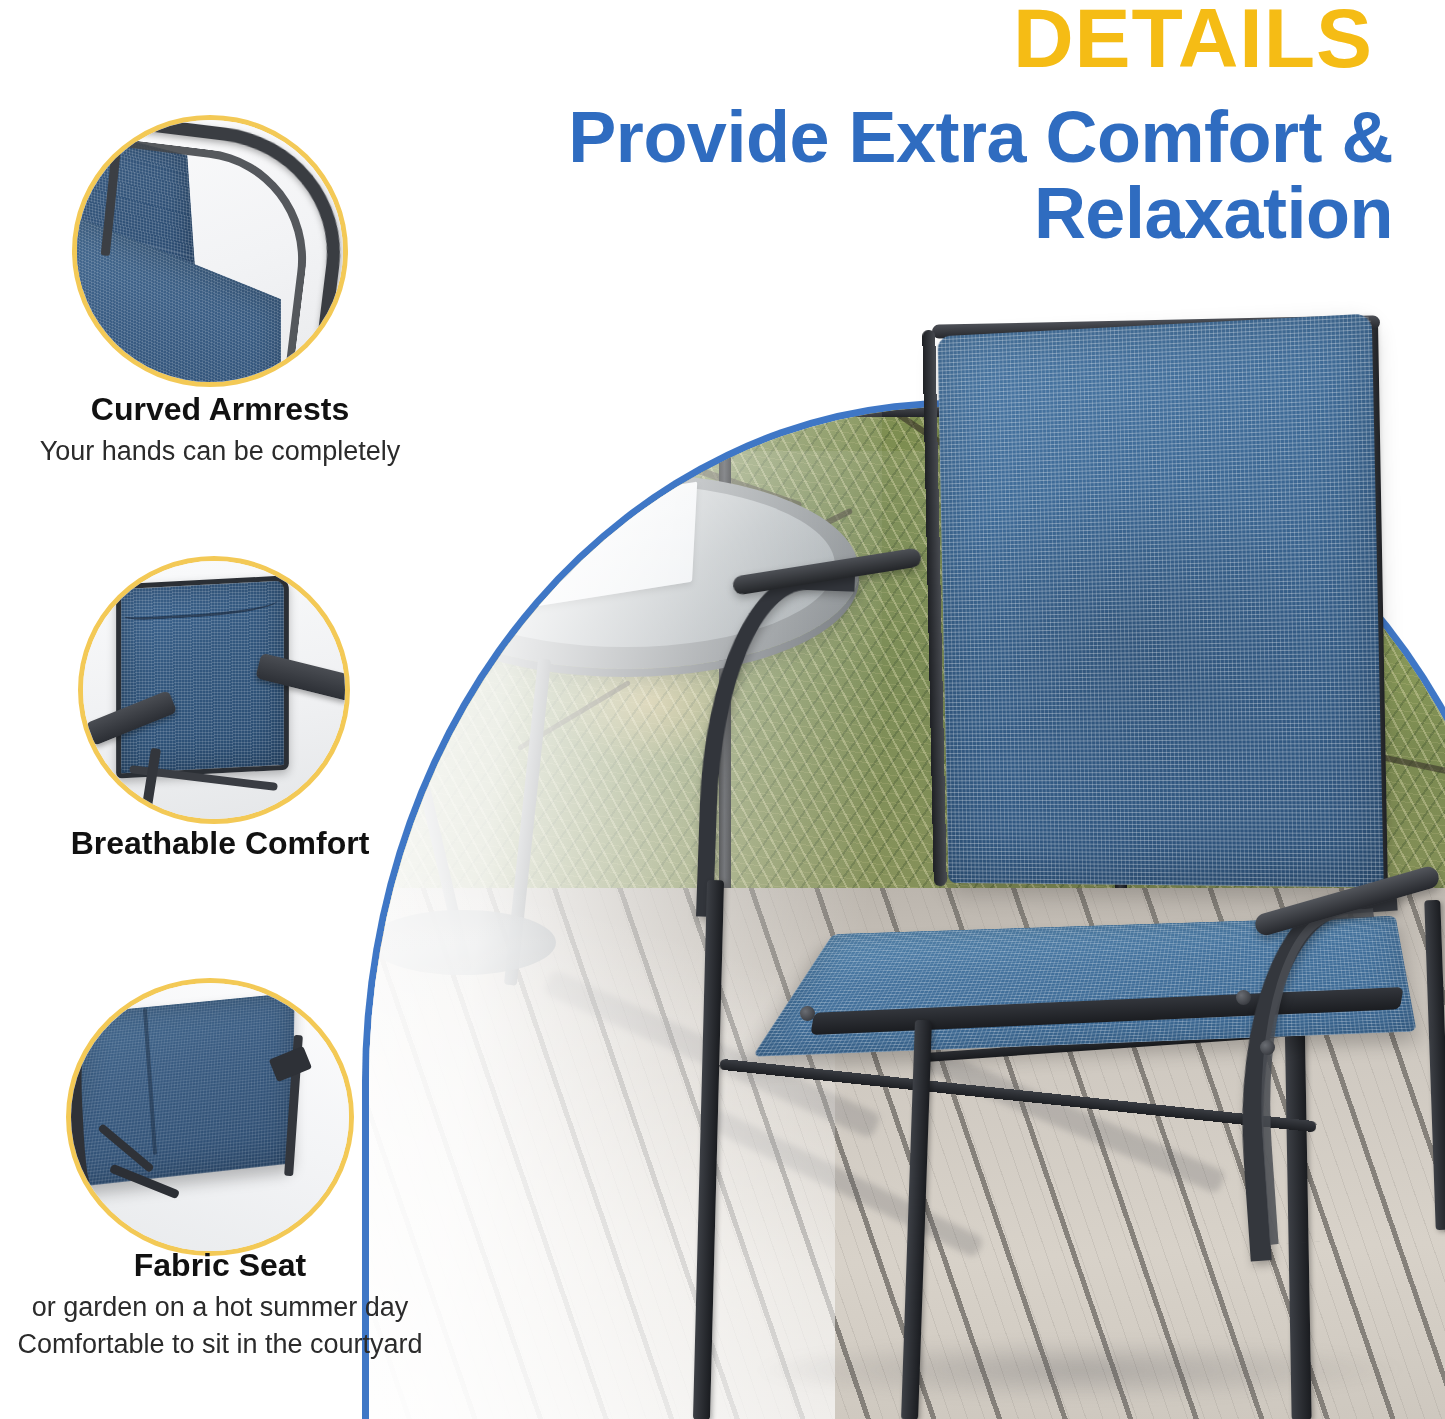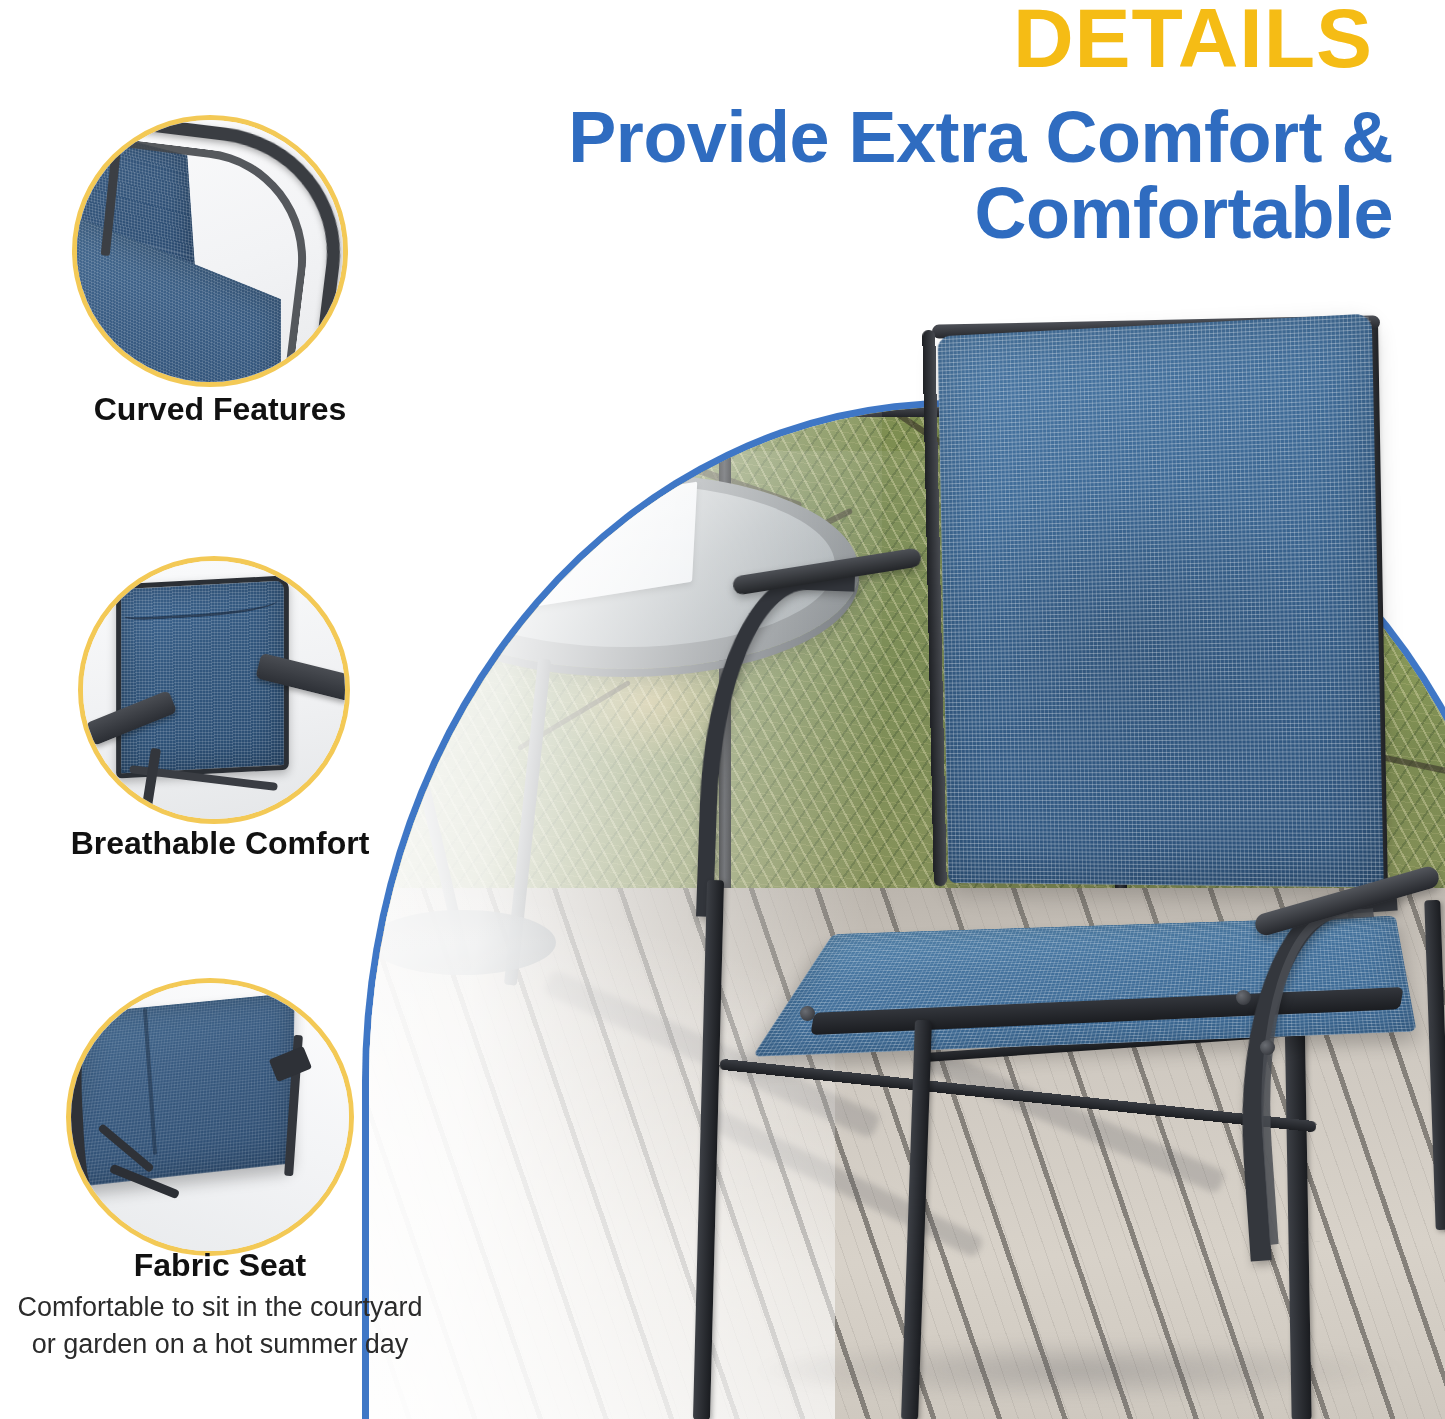--- a/index.html
+++ b/index.html
@@ -353,36 +353,37 @@
 
     <div class="ch-bolt" style="left:160px;top:706px;"></div>
     <div class="ch-bolt" style="left:596px;top:690px;"></div>
     <div class="ch-bolt" style="left:620px;top:740px;"></div>
   </div>
 
   <div id="details-title">DETAILS</div>
 
   <div id="headline">
     <span class="ln">Provide Extra Comfort &amp;</span>
-    <span class="ln">Comfortable</span>
+    <span class="ln">Relaxation</span>
   </div>
 
   <div class="callout" id="callout-armrests">
     <div class="inner">
       <div class="c1-bg"></div>
       <div class="c1-fabric-back"></div>
       <div class="c1-fabric-seat"></div>
       <div class="c1-post"></div>
       <div class="c1-arm"></div>
       <div class="c1-arm2"></div>
     </div>
   </div>
 
   <div class="feature" id="feature-armrests">
-    <p class="f-title">Curved Features</p>
+    <p class="f-title">Curved Armrests</p>
+    <p class="f-desc">Your hands can be completely</p>
   </div>
 
   <div class="callout" id="callout-fabric">
     <div class="inner">
       <div class="c2-bg"></div>
       <div class="c2-back"></div>
       <div class="c2-seam"></div>
       <div class="c2-armR"></div>
       <div class="c2-armL"></div>
       <div class="c2-seatbar"></div>
@@ -402,17 +403,17 @@
       <div class="c3-frameL"></div>
       <div class="c3-frameR"></div>
       <div class="c3-bracketR"></div>
       <div class="c3-barL"></div>
       <div class="c3-foot"></div>
     </div>
   </div>
 
   <div class="feature" id="feature-seat">
     <p class="f-title">Fabric Seat</p>
+    <p class="f-desc">or garden on a hot summer day</p>
     <p class="f-desc">Comfortable to sit in the courtyard</p>
-    <p class="f-desc">or garden on a hot summer day</p>
   </div>
 
 </div>
 
 </body></html>

